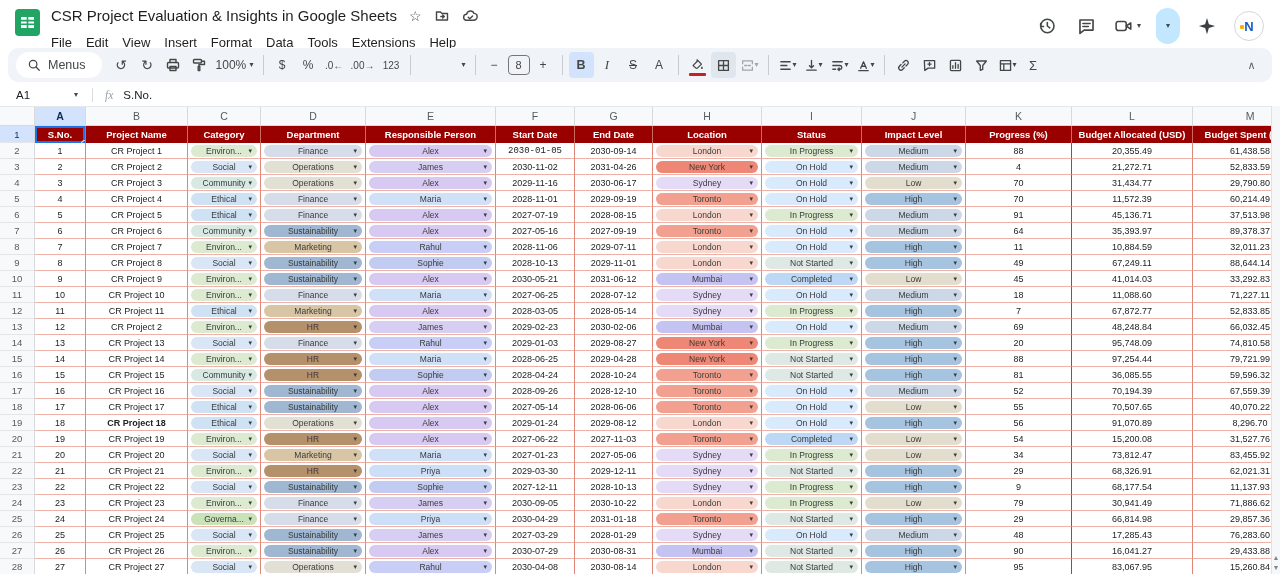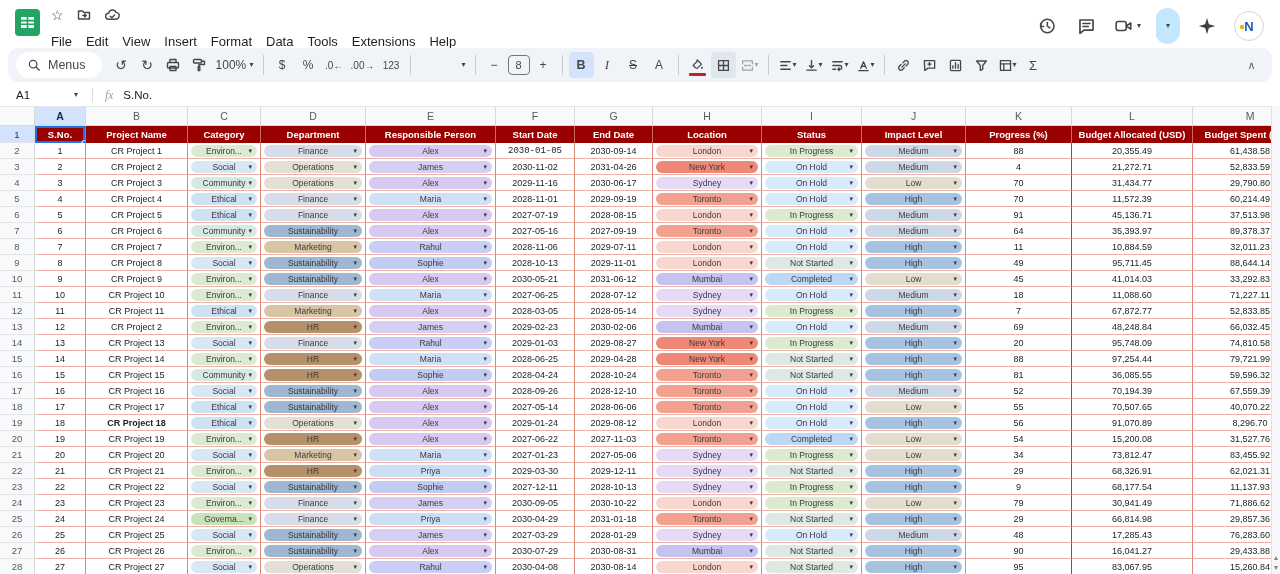--- a/index.html
+++ b/index.html
@@ -74,20 +74,21 @@
 <div class="topbar">
   <div class="logo">
     <svg width="27" height="27" viewBox="0 0 27 27">
         <rect x="1" y="0" width="25" height="27" rx="4" fill="#21a464"></rect>
         <rect x="7" y="8" width="13" height="11" fill="#fff"></rect>
         <path d="M7 11.6h13M7 15.2h13M13.5 8v11" stroke="#21a464" stroke-width="1.6"></path>
       </svg>
   </div>
   <div class="title-block">
     <div class="title-row">
+      <span class="doc-title">CSR Project Evaluation &amp; Insights in Google Sheets</span>
       <span class="title-ic">☆</span>
       <span class="title-ic">
         <svg width="16" height="16" viewBox="0 0 16 16">
             <path class="ic" d="M2.5 4h4l1.5 1.5h5.5V12h-11z"></path>
             <path class="ic" d="M6.8 8.5h3M8.7 7l1.6 1.5-1.6 1.5"></path>
           </svg>
       </span>
       <span class="title-ic">
         <svg width="17" height="16" viewBox="0 0 17 16">
             <path class="ic" d="M4.6 12.2a3 3 0 0 1 .1-6 3.8 3.8 0 0 1 7.3-.8 2.8 2.8 0 0 1-.5 6.8z"></path>
@@ -667,21 +668,21 @@
             <span class="chip-caret">▾</span>
           </span>
         </div>
         <div class="cell" style="width: 104px;">
           <span class="chip" style="background: rgb(166, 195, 224);">
             <span>High</span>
             <span class="chip-caret">▾</span>
           </span>
         </div>
         <div class="cell kdiv" style="width: 106px;">49</div>
-        <div class="cell" style="width: 121px;">95,711.45</div>
+        <div class="cell" style="width: 121px;">67,249.11</div>
         <div class="cell" style="width: 115px;">88,644.14</div>
       </div>
       <div class="grow">
         <div class="rownum">10</div>
         <div class="cell" style="width: 51px;">9</div>
         <div class="cell" style="width: 102px;">CR Project 9</div>
         <div class="cell" style="width: 73px;">
           <span class="chip" style="background: rgb(220, 234, 210);">
             <span>Environ...</span>
             <span class="chip-caret">▾</span>

